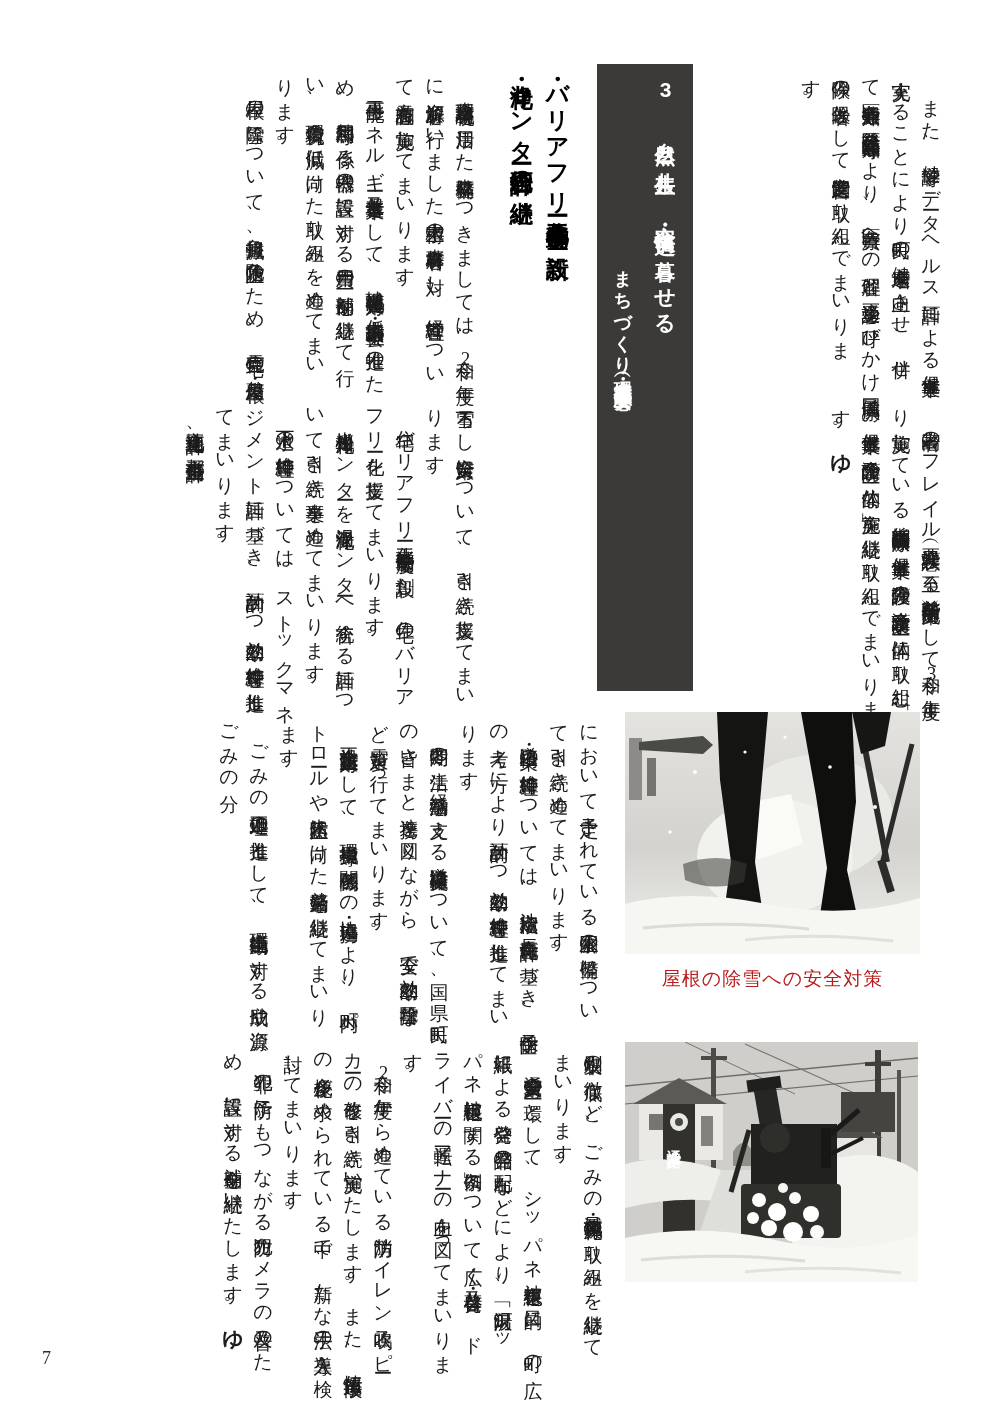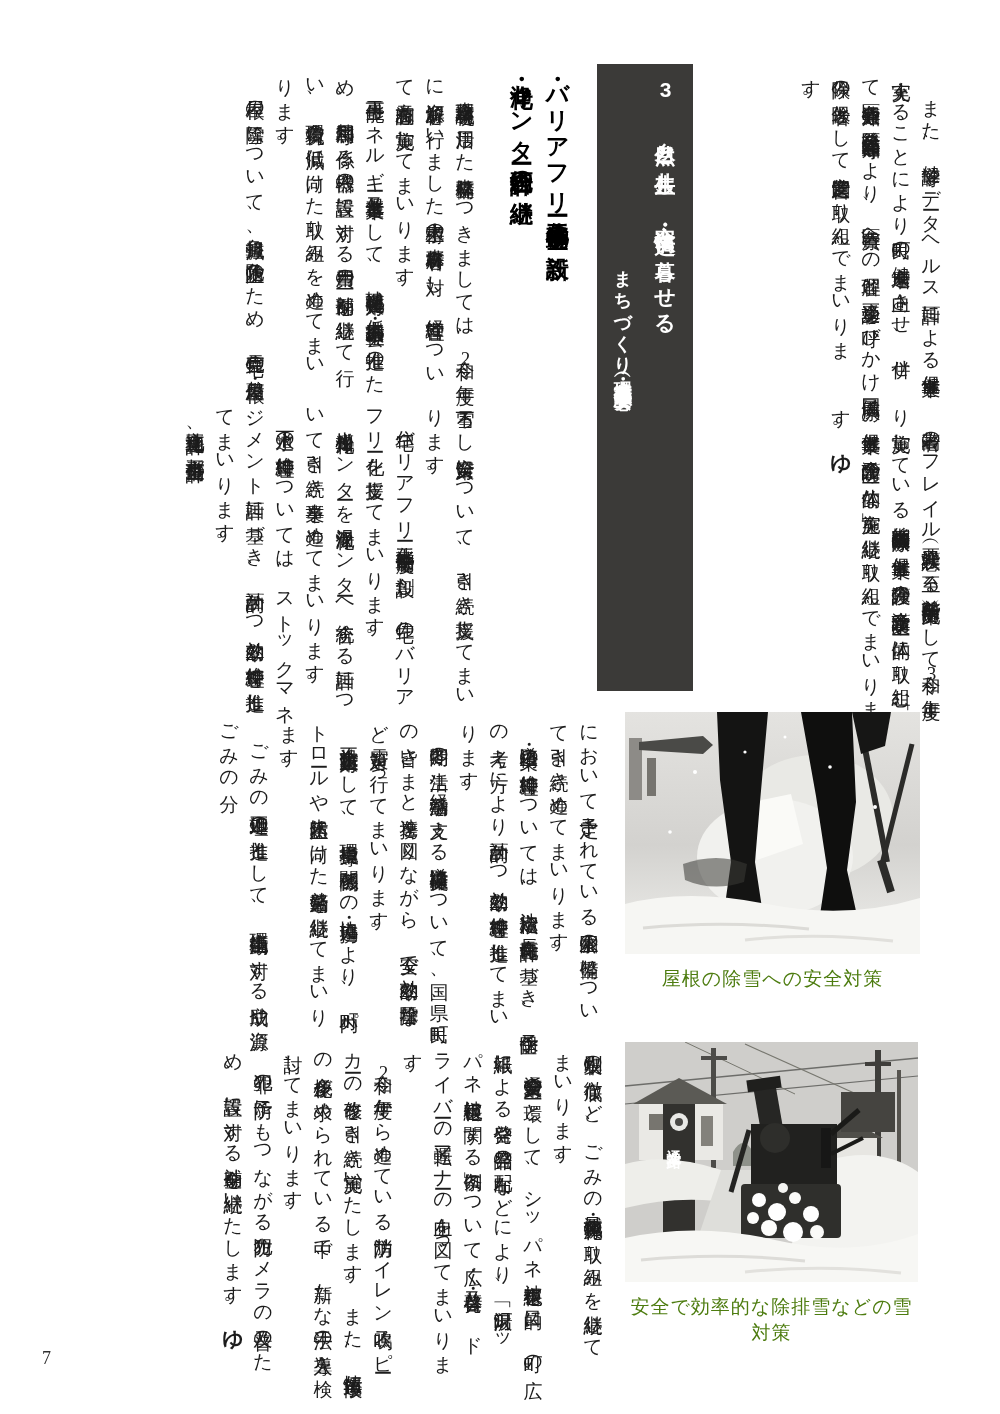--- a/index.html
+++ b/index.html
@@ -56,21 +56,21 @@
     font-family:"Liberation Sans", sans-serif;
     font-weight:900;font-size:21px;
   }
   
   .photo{position:absolute;overflow:hidden;}
   .photo-roof{left:625px;top:712px;width:295px;height:242px;}
   .photo-blower{left:625px;top:1042px;width:293px;height:240px;}
   .caption{
     position:absolute;text-align:center;
     font-family:"Liberation Sans", sans-serif;
-    font-size:19px;letter-spacing:1px;color:#4d7c0f;
+    font-size:19px;letter-spacing:1px;color:#b91c1c;
   }
   .caption-roof{left:625px;top:966px;width:295px;}
   .caption-blower{left:625px;top:1294px;width:293px;}
   
   .sign-label{
     position:absolute;left:40px;top:96px;
     writing-mode:vertical-rl;text-orientation:upright;
     font-family:"Liberation Sans", sans-serif;
     font-weight:700;font-size:15px;line-height:18px;
     color:#ffffff;letter-spacing:2px;
@@ -229,17 +229,16 @@
       <circle cx="192" cy="190" r="7" fill="#fafaf8"></circle>
       <circle cx="128" cy="176" r="6" fill="#fdfdfb"></circle>
       <circle cx="158" cy="146" r="5" fill="#f4f4f1"></circle>
 
       <path d="M0 196 Q72 180 150 198 T293 192 L293 240 L0 240 Z" fill="#f7f7f4"></path>
       <path d="M16 218 Q96 210 180 219" stroke="#dddcd8" stroke-width="3" fill="none"></path>
       <path d="M120 230 Q200 222 276 231" stroke="#e2e1dd" stroke-width="3" fill="none"></path>
     </svg>
     <div class="sign-label">通学路</div>
   </div>
-  <div class="caption caption-blower">安全で効率的な除排雪などの雪対策</div>
 
   <div class="page-number">7</div>
 
 </div>
 
 </body></html>

